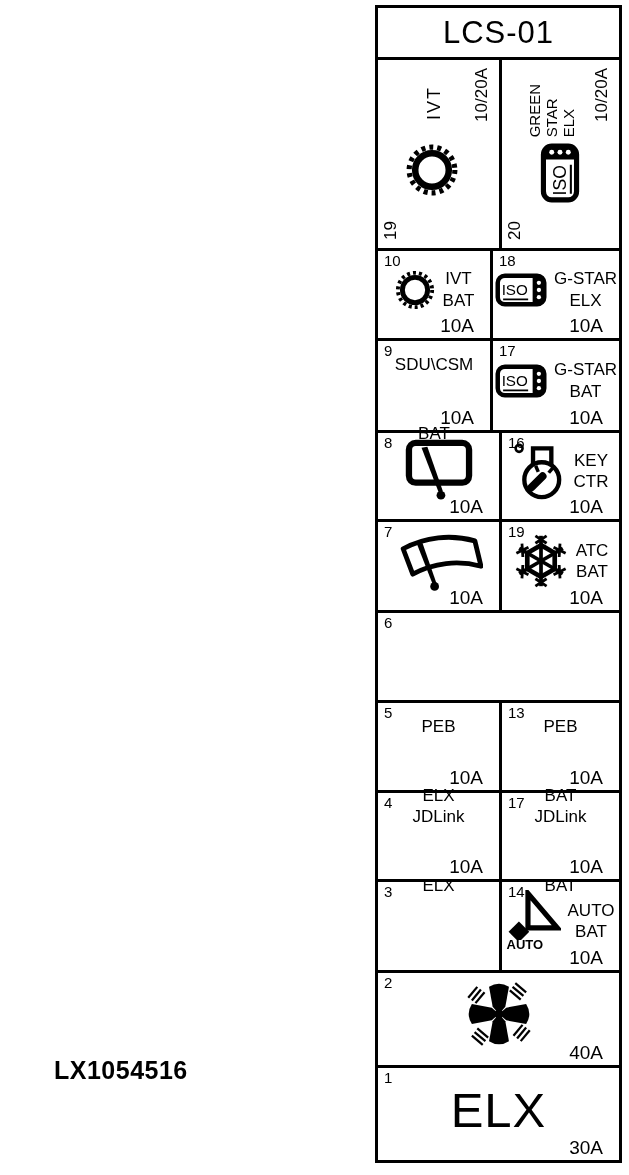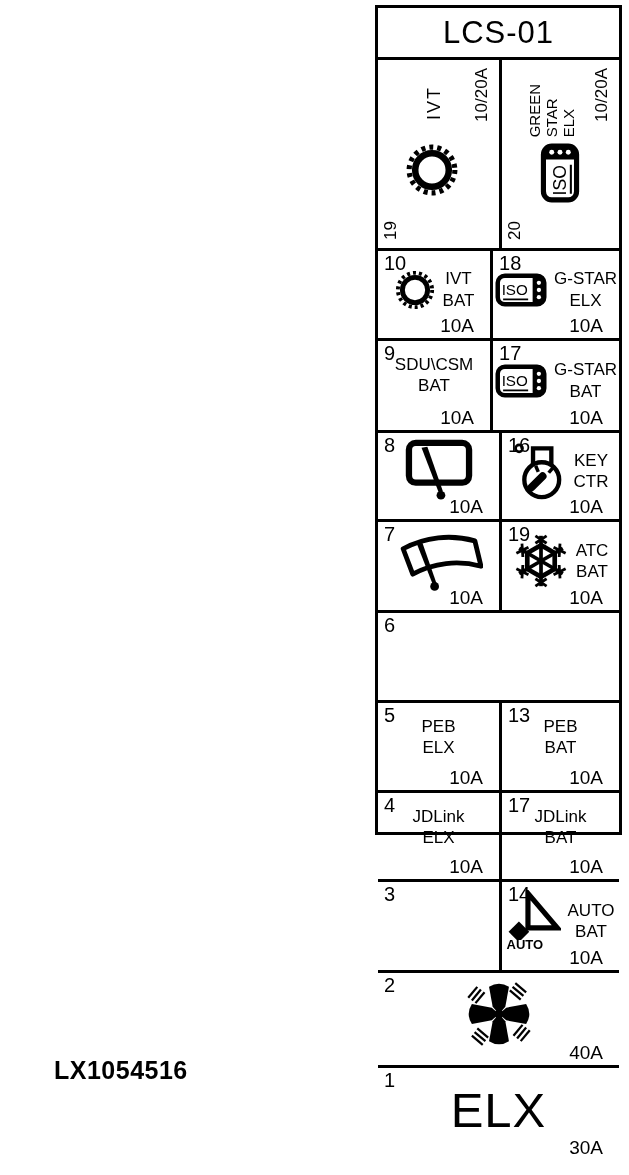--- a/index.html
+++ b/index.html
@@ -5,50 +5,50 @@
   html,body{margin:0;padding:0;}
   body{
     width:629px;height:1175px;background:#fff;color:#000;
     font-family:"Liberation Sans",sans-serif;position:relative;overflow:hidden;
   }
   .partnum{
     position:absolute;left:54px;top:1056px;
     font-size:25px;font-weight:bold;letter-spacing:.5px;
   }
   .panel{
-    position:absolute;left:375px;top:5px;width:247px;height:830px;
+    position:absolute;left:375px;top:5px;width:247px;height:1158px;
     border:3px solid #000;box-sizing:border-box;background:#fff;
   }
   .row{display:flex;border-top:3px solid #000;box-sizing:border-box;}
   .row-title{height:49px;border-top:none;display:flex;align-items:center;justify-content:center;
     font-size:31px;letter-spacing:1px;}
   .h-tall{height:191px}.h-a{height:90px}.h-b{height:92px}.h-c{height:89px}
   .h-d{height:91px}.h-e{height:90px}.h-f{height:90px}.h-g{height:89px}
   .h-h{height:91px}.h-i{height:95px}.h-j{height:95px}
   .cl{width:121px;position:relative;box-sizing:border-box;}
   .cr{flex:1;border-left:3px solid #000;position:relative;box-sizing:border-box;}
   .cfull{flex:1;position:relative;}
-  .num{position:absolute;top:1px;left:6px;font-size:20px;z-index:2;}
+  .num{position:absolute;top:1px;left:6px;font-size:15px;z-index:2;}
   .amp{position:absolute;bottom:1px;right:16px;font-size:19px;}
   .vtext{writing-mode:vertical-rl;transform:rotate(180deg);font-size:18px;}
   
   .num-rot{position:absolute;left:3px;bottom:8px;font-size:17px;}
   .lbl19{position:absolute;left:46px;top:26px;letter-spacing:2px;}
   .amp-rot{position:absolute;right:7px;top:8px;font-size:17px;}
   .g19{position:absolute;left:26px;top:82px;width:56px;height:56px;}
   .lblcol{position:absolute;left:24px;top:24px;display:flex;}
   .lblcol .vtext{font-size:15px;}
   .isoWrap{position:absolute;left:38px;top:83px;width:40px;height:60px;}
   .isoWrap svg{position:absolute;left:-10px;top:10px;width:60px;height:40px;transform:rotate(-90deg);}
   
   .pair{display:flex;height:100%;align-items:center;justify-content:center;
     gap:7px;box-sizing:border-box;padding:6px 2px 16px;}
   .lines{text-align:center;font-size:17px;line-height:1.25;white-space:nowrap;}
   .stack{height:100%;display:flex;flex-direction:column;align-items:center;
-    box-sizing:border-box;padding-top:13px;font-size:17px;line-height:1.25;}
+    box-sizing:border-box;padding-top:13px;font-size:17px;line-height:1.25;gap:48px;}
   .icon-only{display:flex;height:100%;align-items:center;justify-content:center;
     box-sizing:border-box;padding:4px 0 14px;}
   .hornblock{display:flex;flex-direction:column;}
   .hornlbl{font-size:13px;font-weight:bold;margin-top:-3px;}
   .elx{display:flex;height:100%;align-items:center;justify-content:center;
     font-size:49px;letter-spacing:1px;box-sizing:border-box;padding-bottom:8px;}
   svg{display:block;}
 </style>
 </head>
 <body>

